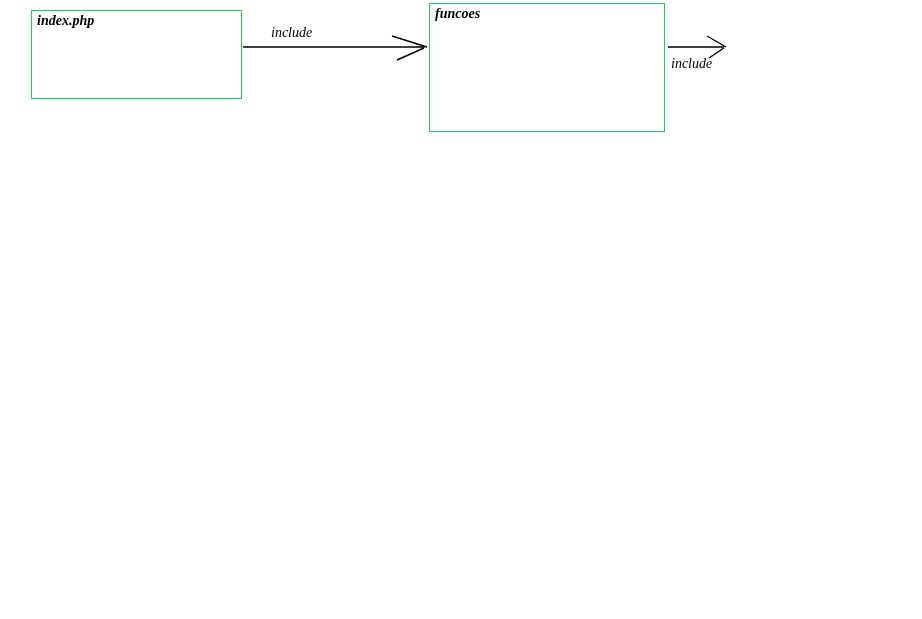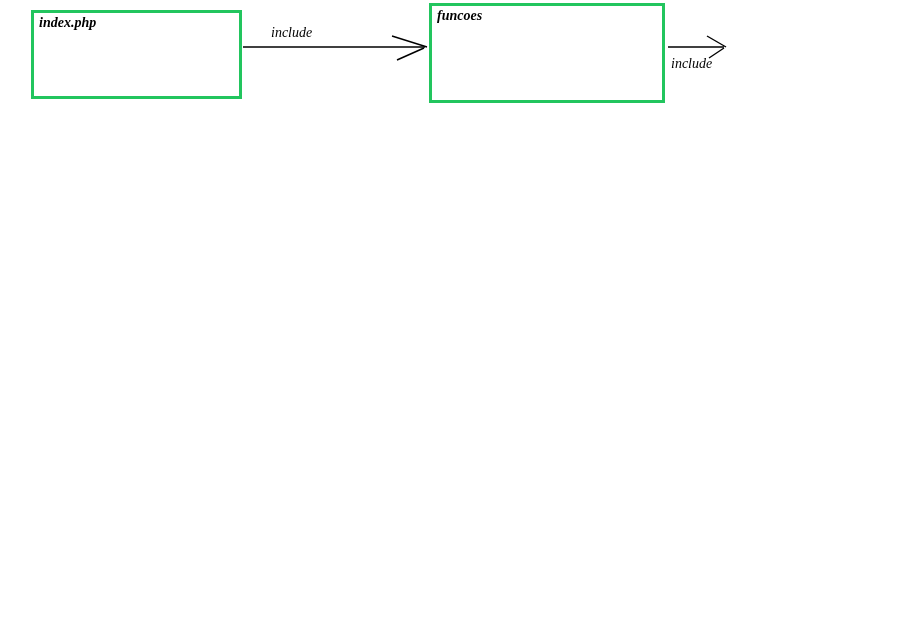--- a/index.html
+++ b/index.html
@@ -18,21 +18,21 @@
   #canvas {
     position: absolute;
     left: 0;
     top: 0;
     width: 922px;
     height: 619px;
   }
   .node {
     position: absolute;
     box-sizing: border-box;
-    border: 3px solid #22c55e;
+    border: 1px solid #22c55e;
     background: transparent;
   }
   .node-label {
     position: absolute;
     left: 5px;
     top: 2px;
     font-family: "Liberation Serif", "DejaVu Serif", serif;
     font-style: italic;
     font-weight: bold;
     font-size: 14px;
@@ -44,21 +44,21 @@
     position: absolute;
     font-family: "Liberation Serif", "DejaVu Serif", serif;
     font-style: italic;
     font-weight: normal;
     font-size: 14px;
     line-height: 16px;
     color: #000000;
     white-space: nowrap;
   }
   #node-index   { left: 31px;  top: 10px; width: 211px; height: 89px; }
-  #node-funcoes { left: 429px; top: 3px;  width: 236px; height: 100px; padding-left: 40px; }
+  #node-funcoes { left: 429px; top: 3px;  width: 236px; height: 129px; padding-left: 40px; }
   #node-config  { left: 740px; top: 5px;  width: 174px; height: 106px; }
   #label-include-1 { left: 271px; top: 25px; }
   #label-include-2 { left: 671px; top: 56px; }
   svg.arrows {
     position: absolute;
     left: 0;
     top: 0;
     width: 922px;
     height: 619px;
     pointer-events: none;

